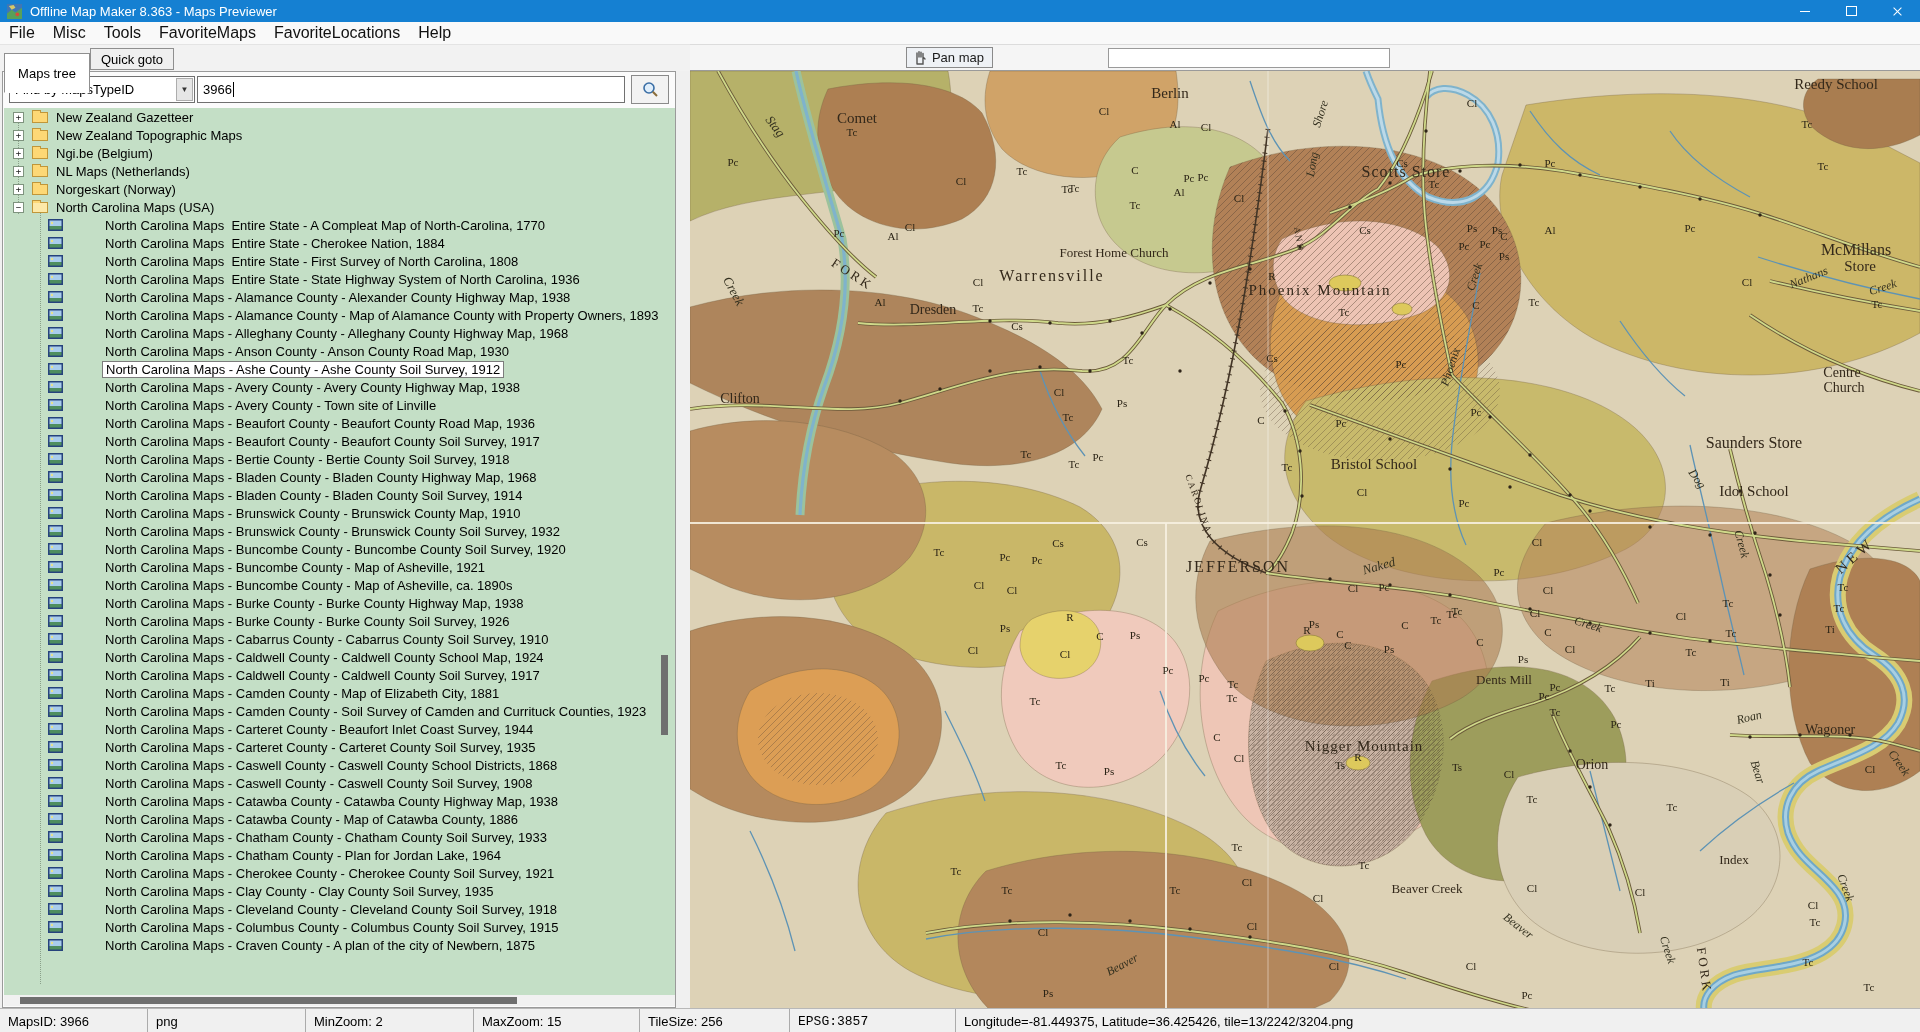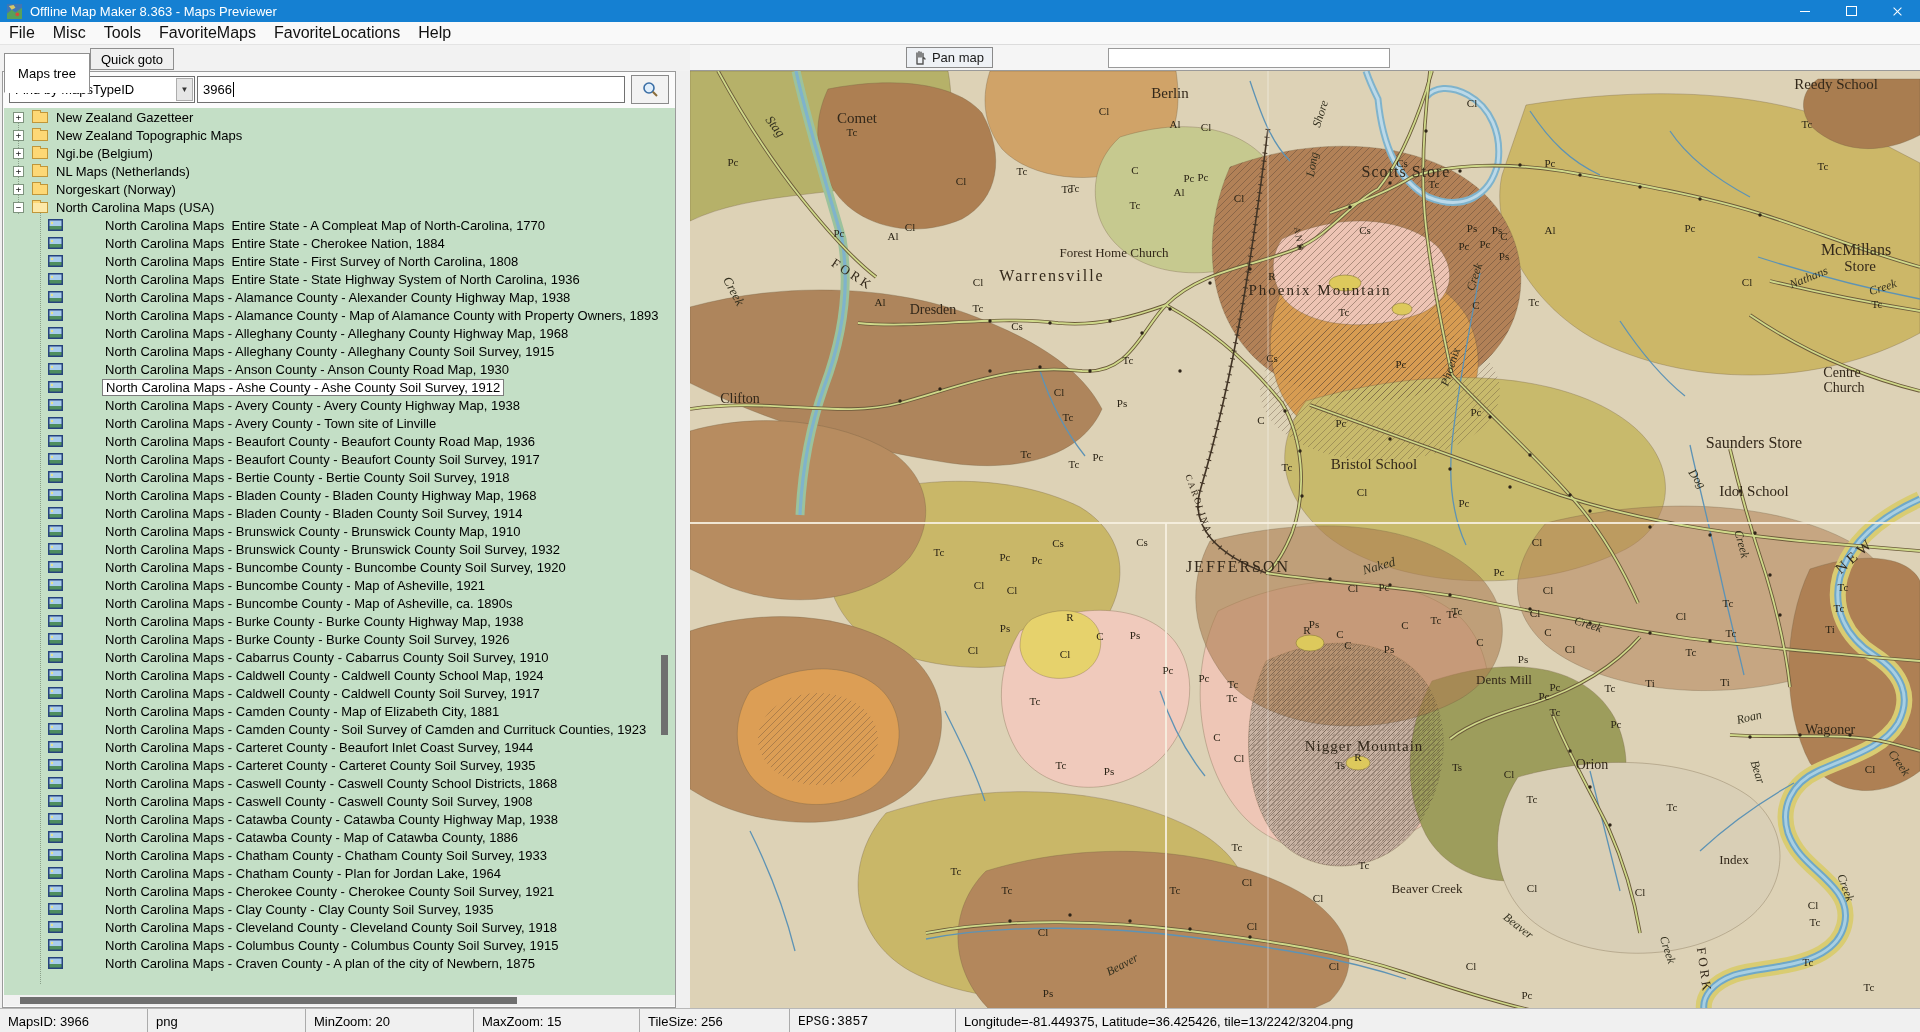--- a/index.html
+++ b/index.html
@@ -214,26 +214,20 @@
           <rect x="1.5" y="1.5" width="12" height="5.5" fill="#a9cdec"></rect>
           <rect x="1.5" y="7" width="12" height="3.5" fill="#4f8f5f"></rect>
           <circle cx="4" cy="4" r="1.2" fill="#e8e28a"></circle>
         </svg><span class="tlabel">North Carolina Maps - Alamance County - Map of Alamance County with Property Owners, 1893</span></div>
       <div class="trow child"><svg width="15" height="12" class="mapicon">
           <rect x="0" y="0" width="15" height="12" fill="#26427c"></rect>
           <rect x="1.5" y="1.5" width="12" height="5.5" fill="#a9cdec"></rect>
           <rect x="1.5" y="7" width="12" height="3.5" fill="#4f8f5f"></rect>
           <circle cx="4" cy="4" r="1.2" fill="#e8e28a"></circle>
         </svg><span class="tlabel">North Carolina Maps - Alleghany County - Alleghany County Highway Map, 1968</span></div>
-      <div class="trow child"><svg width="15" height="12" class="mapicon">
-          <rect x="0" y="0" width="15" height="12" fill="#26427c"></rect>
-          <rect x="1.5" y="1.5" width="12" height="5.5" fill="#a9cdec"></rect>
-          <rect x="1.5" y="7" width="12" height="3.5" fill="#4f8f5f"></rect>
-          <circle cx="4" cy="4" r="1.2" fill="#e8e28a"></circle>
-        </svg><span class="tlabel">North Carolina Maps - Alleghany County - Alleghany County Soil Survey, 1915</span></div>
       <div class="trow child"><svg width="15" height="12" class="mapicon">
           <rect x="0" y="0" width="15" height="12" fill="#26427c"></rect>
           <rect x="1.5" y="1.5" width="12" height="5.5" fill="#a9cdec"></rect>
           <rect x="1.5" y="7" width="12" height="3.5" fill="#4f8f5f"></rect>
           <circle cx="4" cy="4" r="1.2" fill="#e8e28a"></circle>
         </svg><span class="tlabel">North Carolina Maps - Anson County - Anson County Road Map, 1930</span></div>
       <div class="trow child selected"><svg width="15" height="12" class="mapicon">
           <rect x="0" y="0" width="15" height="12" fill="#26427c"></rect>
           <rect x="1.5" y="1.5" width="12" height="5.5" fill="#a9cdec"></rect>
           <rect x="1.5" y="7" width="12" height="3.5" fill="#4f8f5f"></rect>
@@ -822,18 +816,18 @@
         <text x="974" y="880" class="mw" font-size="12" text-anchor="middle" transform="rotate(72 974 880)">Creek</text>
         <text x="1010" y="900" class="ml" font-size="13" text-anchor="middle" letter-spacing="3" transform="rotate(82 1010 900)">FORK</text>
         <text x="1152" y="818" class="mw" font-size="12" text-anchor="middle" transform="rotate(70 1152 818)">Creek</text>
       </g>
 </svg>
 </div>
 
 <div id="statusbar" class="abs">
     <div class="seg">MapsID: 3966</div>
     <div class="seg">png</div>
-    <div class="seg">MinZoom: 20</div>
+    <div class="seg">MinZoom: 2</div>
     <div class="seg">MaxZoom: 15</div>
     <div class="seg">TileSize: 256</div>
     <div class="seg">EPSG:3857</div>
     <div class="seg">Longitude=-81.449375, Latitude=36.425426, tile=13/2242/3204.png</div>
   </div>
 
 </body></html>

